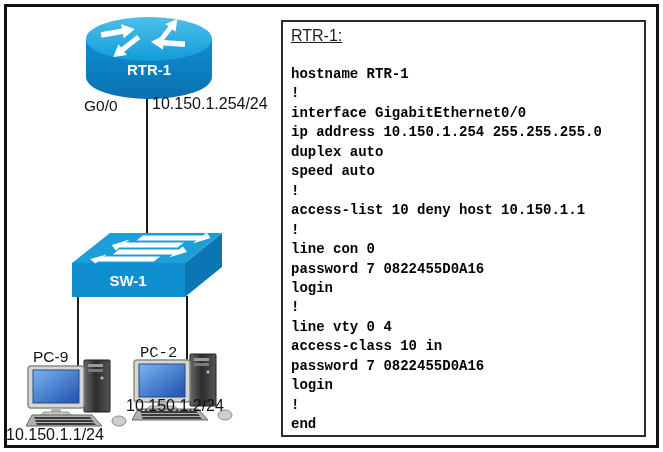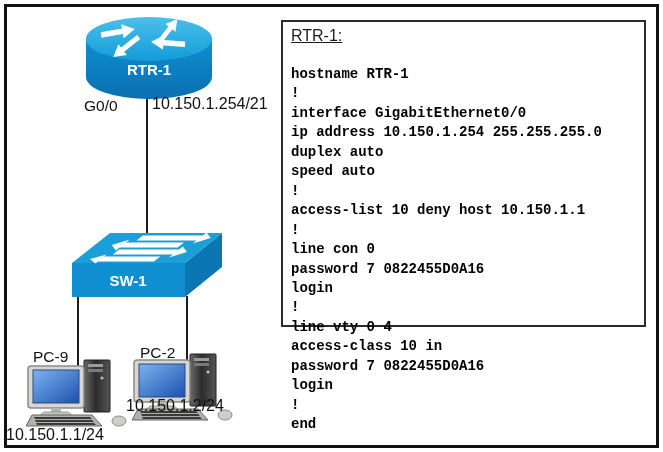--- a/index.html
+++ b/index.html
@@ -9,21 +9,21 @@
   }
   .frame {
     position:absolute; left:4px; top:4px; width:649px; height:438px;
     border:3px solid #111;
   }
   .link { position:absolute; width:2px; background:#1c1c1c; }
   .lbl { position:absolute; color:#111; font-size:15.5px; white-space:nowrap; line-height:18px; }
   .lbl.big { font-size:16px; }
   .dev { position:absolute; }
   .config {
-    position:absolute; left:281px; top:20px; width:365px; height:307px;
+    position:absolute; left:281px; top:20px; width:365px; height:417px;
     box-sizing:border-box; border:2px solid #2b2b2b; background:#fff;
   }
   .cfg-title {
     position:absolute; left:8px; top:5px; font-size:16px; color:#1c1c1c;
     text-decoration:underline; white-space:nowrap;
   }
   .cfg-lines {
     position:absolute; left:8px; top:43px; right:2px;
     font-family:"Liberation Mono", monospace; font-weight:bold;
     font-size:14px; line-height:19.45px; color:#000; white-space:pre;
@@ -57,21 +57,21 @@
     <g fill="#fff">
       <polygon points="-19,-3 5,-3 5,-8 19,0 5,8 5,3 -19,3" transform="translate(34,19) rotate(-10) scale(0.9)"></polygon>
       <polygon points="-19,-3 5,-3 5,-8 19,0 5,8 5,3 -19,3" transform="translate(84,18) rotate(-52) scale(0.8)"></polygon>
       <polygon points="-19,-3 5,-3 5,-8 19,0 5,8 5,3 -19,3" transform="translate(84,30) rotate(184) scale(0.9)"></polygon>
       <polygon points="-19,-3 5,-3 5,-8 19,0 5,8 5,3 -19,3" transform="translate(42,34) rotate(142) scale(0.85)"></polygon>
     </g>
     <text x="65" y="62" text-anchor="middle" font-size="15" font-weight="bold" fill="#ffffff">RTR-1</text>
   </svg>
 
   <div class="lbl" style="left:84px; top:97px; width:58px; text-align:left;">G0/0</div>
-  <div class="lbl big" style="left:152px; top:95px;">10.150.1.254/21</div>
+  <div class="lbl big" style="left:152px; top:95px;">10.150.1.254/24</div>
 
   <svg class="dev" style="left:66px; top:232px;" width="158" height="66" viewBox="0 0 158 66">
     <polygon points="119,31 156,1 156,35 119,65" fill="#0B76B4"></polygon>
     <polygon points="6,31 44,1 156,1 119,31" fill="#1C9FD9"></polygon>
     <rect x="6" y="31" width="113" height="34" fill="#0F8FD0"></rect>
     <g fill="#fff" transform="matrix(1,0,1.2667,-1,6,31)">
       <polygon points="36,22.5 96,22.5 96,19.5 107,25 96,30.5 96,27.5 36,27.5"></polygon>
       <polygon points="86,15.5 28,15.5 28,12.5 17,18 28,23.5 28,20.5 86,20.5"></polygon>
       <polygon points="30,8.5 90,8.5 90,5.5 101,11 90,16.5 90,13.5 30,13.5"></polygon>
       <polygon points="80,1.5 24,1.5 24,-0.5 13,4 24,8.5 24,6.5 80,6.5"></polygon>
@@ -132,21 +132,21 @@
     </g>
     <g>
       <polygon points="6,57 66,57 76,68 0,68" fill="#b0b0ac" stroke="#666662" stroke-width="1"></polygon>
       <polygon points="8,59 64,59 66,61 9,61" fill="#3a3a3a"></polygon>
       <polygon points="9,62 66,62 68,64 10,64" fill="#3a3a3a"></polygon>
       <polygon points="10,65 68,65 70,67 11,67" fill="#3a3a3a"></polygon>
     </g>
   </svg>
 
   <div class="lbl" style="left:33px; top:348px;">PC-9</div>
-  <div class="lbl" style="left:140px; top:344px;">PC-2</div>
+  <div class="lbl" style="left:140px; top:344px;font-family:Liberation Mono, monospace;">PC-2</div>
   <div class="lbl big" style="left:6px; top:426px;">10.150.1.1/24</div>
   <div class="lbl big" style="left:126px; top:397px;">10.150.1.2/24</div>
 
   <div class="config">
     <div class="cfg-title">RTR-1:</div>
     <div class="cfg-lines"><div>hostname RTR-1</div><div>!</div><div>interface GigabitEthernet0/0</div><div>ip address 10.150.1.254 255.255.255.0</div><div>duplex auto</div><div>speed auto</div><div>!</div><div>access-list 10 deny host 10.150.1.1</div><div>!</div><div>line con 0</div><div>password 7 0822455D0A16</div><div>login</div><div>!</div><div>line vty 0 4</div><div>access-class 10 in</div><div>password 7 0822455D0A16</div><div>login</div><div>!</div><div>end</div></div>
   </div>
 
 </div>
 

